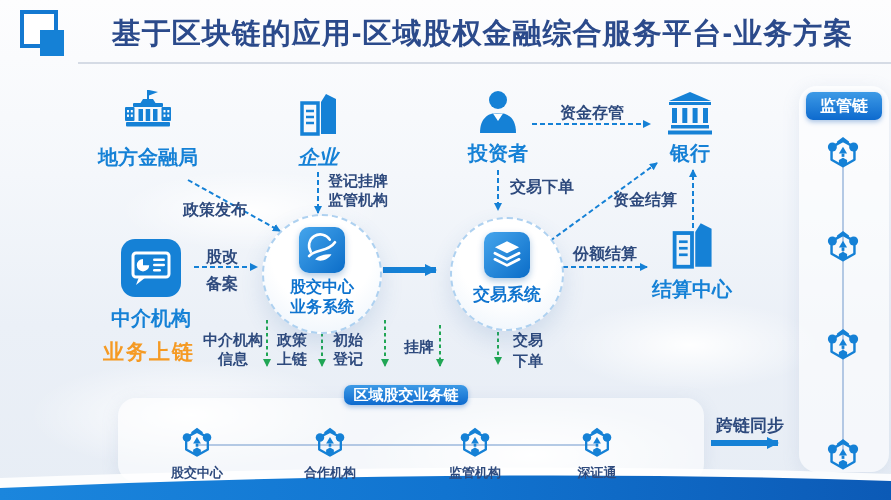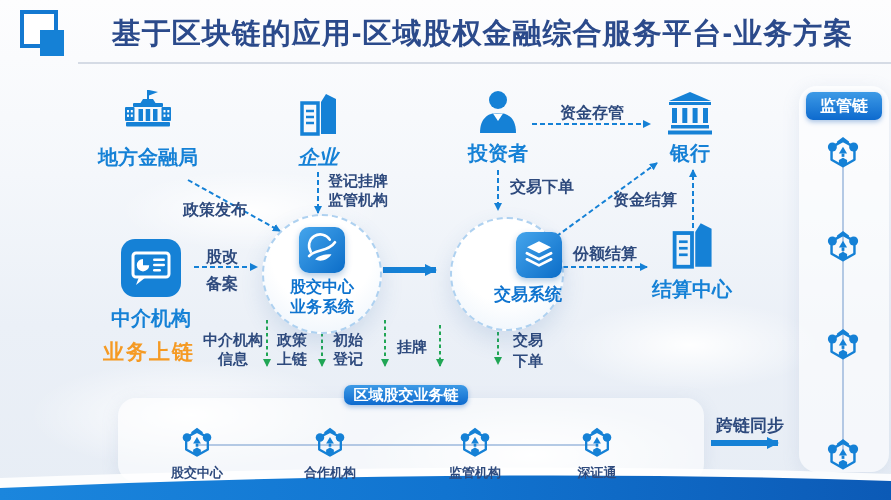--- a/index.html
+++ b/index.html
@@ -178,21 +178,21 @@
       <svg width="38" height="38" viewBox="0 0 44 44">
         <path d="M9,24 A13,13 0 0 1 31,10" fill="none" stroke="#fff" stroke-width="3" stroke-linecap="round"></path>
         <path d="M7,29 C14,21 30,24 37,13" fill="none" stroke="#fff" stroke-width="3" stroke-linecap="round"></path>
         <path d="M14,33 C20,36 29,34 33,27 C26,27 18,28 14,33 Z" fill="#fff"></path>
       </svg>
     </div>
     <span class="circle-text" style="margin-top:4px;">股交中心</span>
     <span class="circle-text">业务系统</span>
   </div>
 
-  <div class="abs circle-node" style="left:450px;top:217px;width:110px;height:110px;align-items:flex-end;">
+  <div class="abs circle-node" style="left:450px;top:217px;width:110px;height:110px;">
     <div class="app-icon" style="width:46px;height:46px;margin-top:13px;">
       <svg width="38" height="38" viewBox="0 0 44 44">
         <polygon points="22,6 36,13 22,20 8,13" fill="#fff"></polygon>
         <path d="M8,20 L22,27 L36,20" fill="none" stroke="#fff" stroke-width="3.2" stroke-linecap="round" stroke-linejoin="round"></path>
         <path d="M8,27 L22,34 L36,27" fill="none" stroke="#fff" stroke-width="3.2" stroke-linecap="round" stroke-linejoin="round"></path>
       </svg>
     </div>
     <span class="circle-text" style="margin-top:7px;font-size:17px;">交易系统</span>
   </div>
 
@@ -227,21 +227,21 @@
     <span style="display:block;">信息</span>
   </div>
   <div class="abs green-label" style="left:262px;top:330px;width:60px;">
     <span style="display:block;">政策</span>
     <span style="display:block;">上链</span>
   </div>
   <div class="abs green-label" style="left:318px;top:330px;width:60px;">
     <span style="display:block;">初始</span>
     <span style="display:block;">登记</span>
   </div>
-  <div class="abs green-label" style="left:382px;top:337px;width:60px;">挂牌</div>
+  <div class="abs green-label" style="left:374px;top:337px;width:60px;text-align:right;">挂牌</div>
   <div class="abs green-label" style="left:498px;top:332px;width:60px;">
     <span style="display:block;font-family:Liberation Mono, monospace;">交易</span>
     <span style="display:block;">下单</span>
   </div>
 
   <div class="abs pill" style="left:344px;top:385px;width:124px;height:20px;font-size:15px;">区域股交业务链</div>
 
   <div class="abs node" style="left:163px;top:427px;width:68px;">
     <svg width="34" height="34">
         <use href="#bc-icon"></use>

